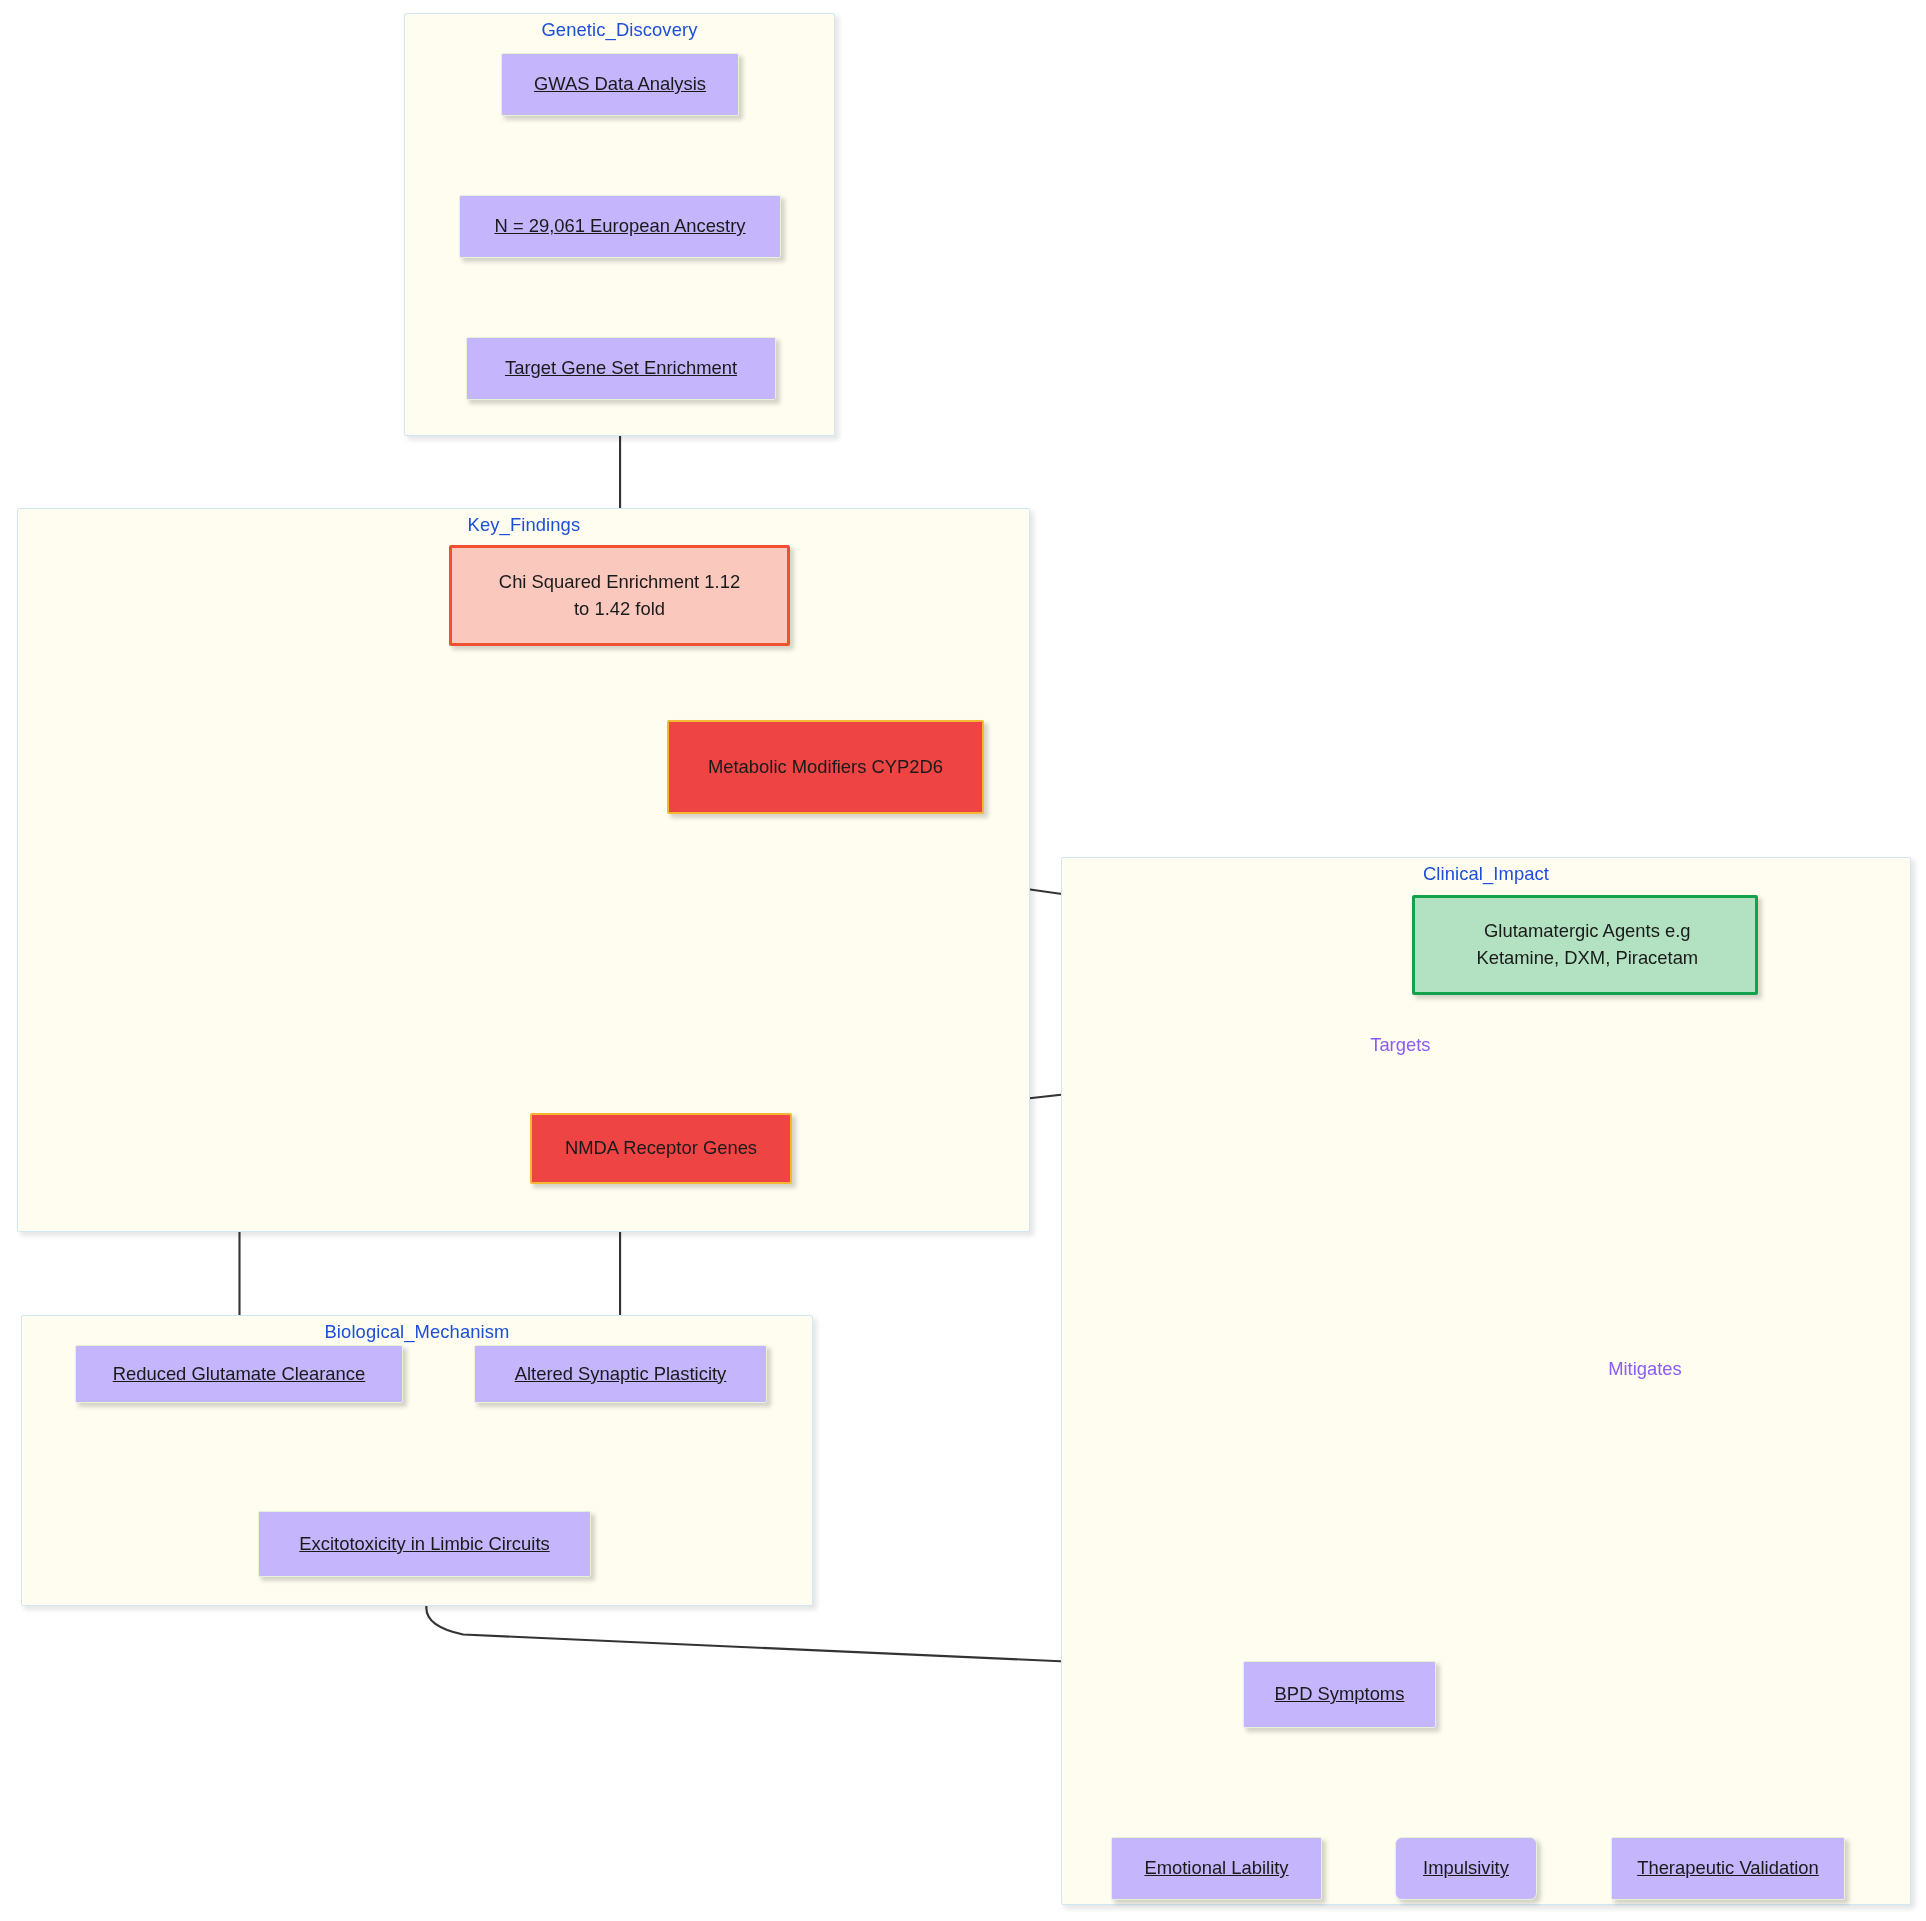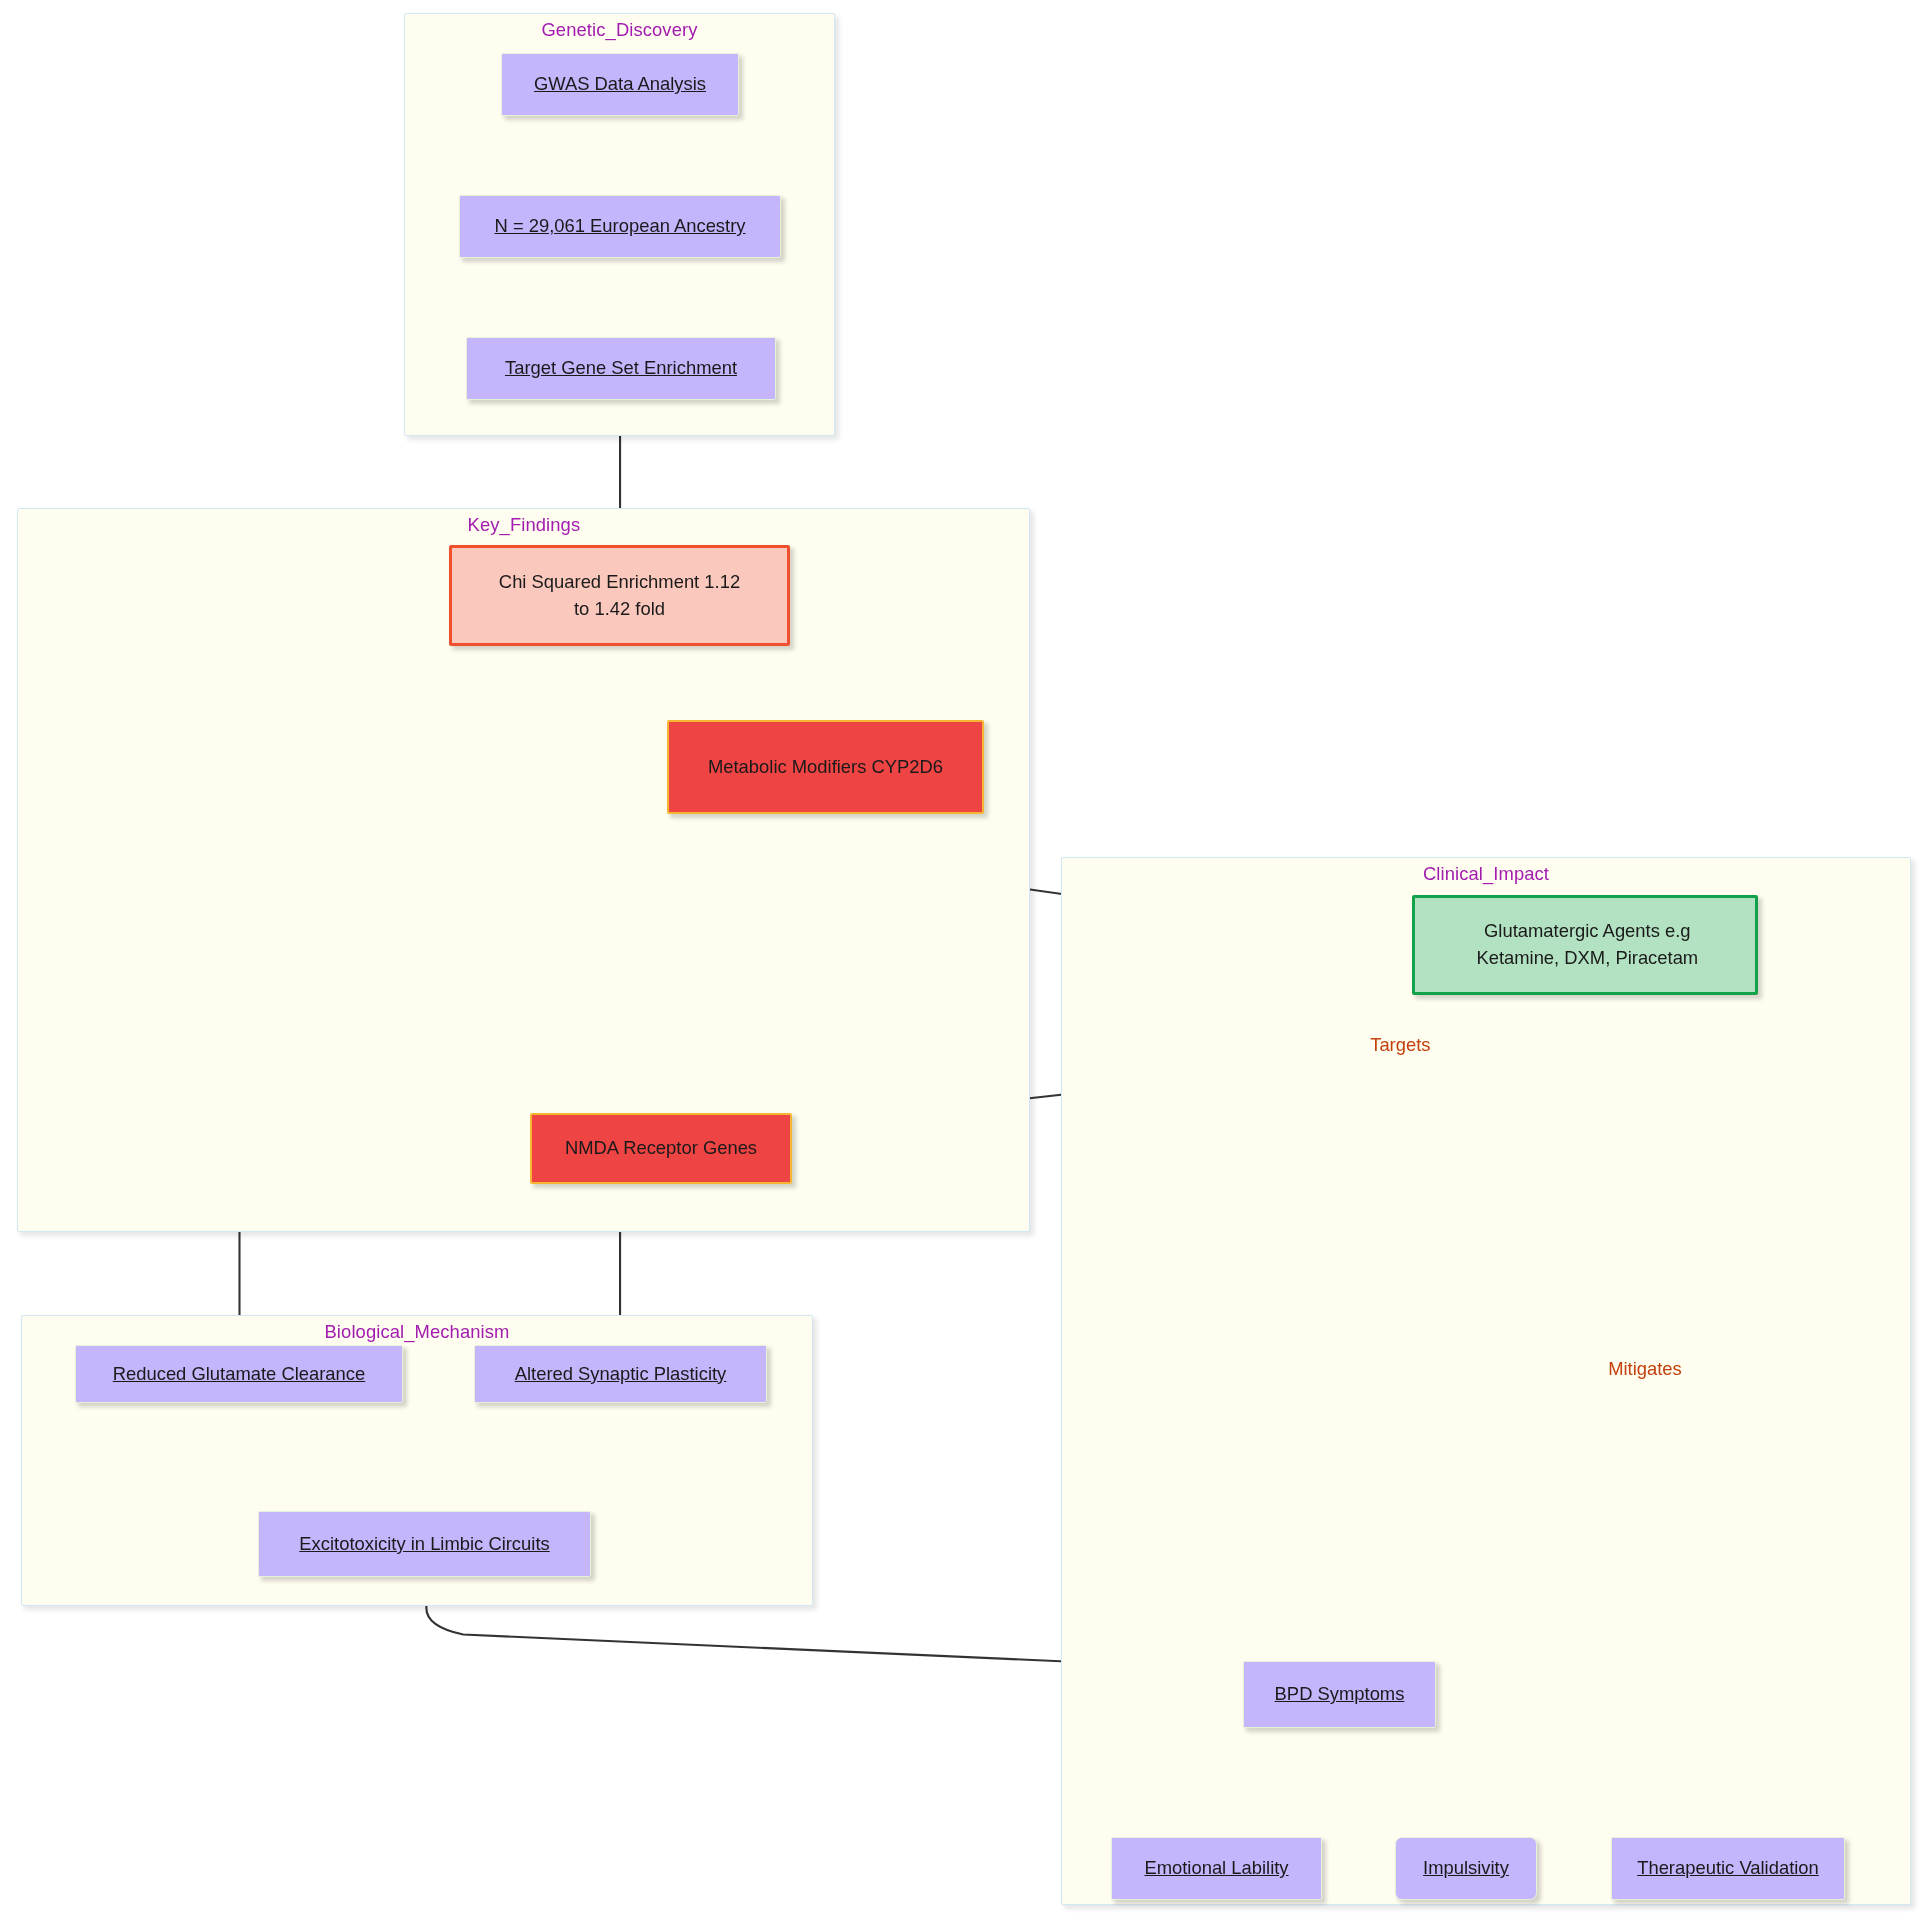--- a/index.html
+++ b/index.html
@@ -13,21 +13,21 @@
     border:1.6px solid #cfe8f3;
     border-radius:2.1px;
     box-shadow:3.2px 3.2px 5.3px rgba(0,0,0,0.10);
     box-sizing:border-box;
   }
   .cluster-title{
     position:absolute;
     top:5.3px;left:0;width:100%;
     text-align:center;
     font-size:18.4px;
-    color:#a21caf;
+    color:#1d4ed8;
     letter-spacing:0.1px;
   }
 
   .node{
     position:absolute;
     box-sizing:border-box;
     display:flex;
     align-items:center;
     justify-content:center;
     text-align:center;
@@ -39,21 +39,21 @@
     box-shadow:3.7px 3.7px 4.7px rgba(0,0,0,0.17);
   }
   .n-blue{background:#c4b5fd;border:1.1px solid #e6f2d8;text-decoration:underline;}
   .n-yellow{background:#ef4444;border:2.1px solid #f5b731;}
   .n-red{background:#fbc8bd;border:3.2px solid #f1502f;}
   .n-green{background:#b3e2c2;border:3.2px solid #13a14b;}
 
   .edge-label{
     position:absolute;
     font-size:18.4px;
-    color:#c2410c;
+    color:#8b5cf6;
     background:#fffdf0;
     padding:1.1px 4.2px;
     white-space:nowrap;
   }
 </style>
 </head>
 <body>
 
 <div id="stage">
 

